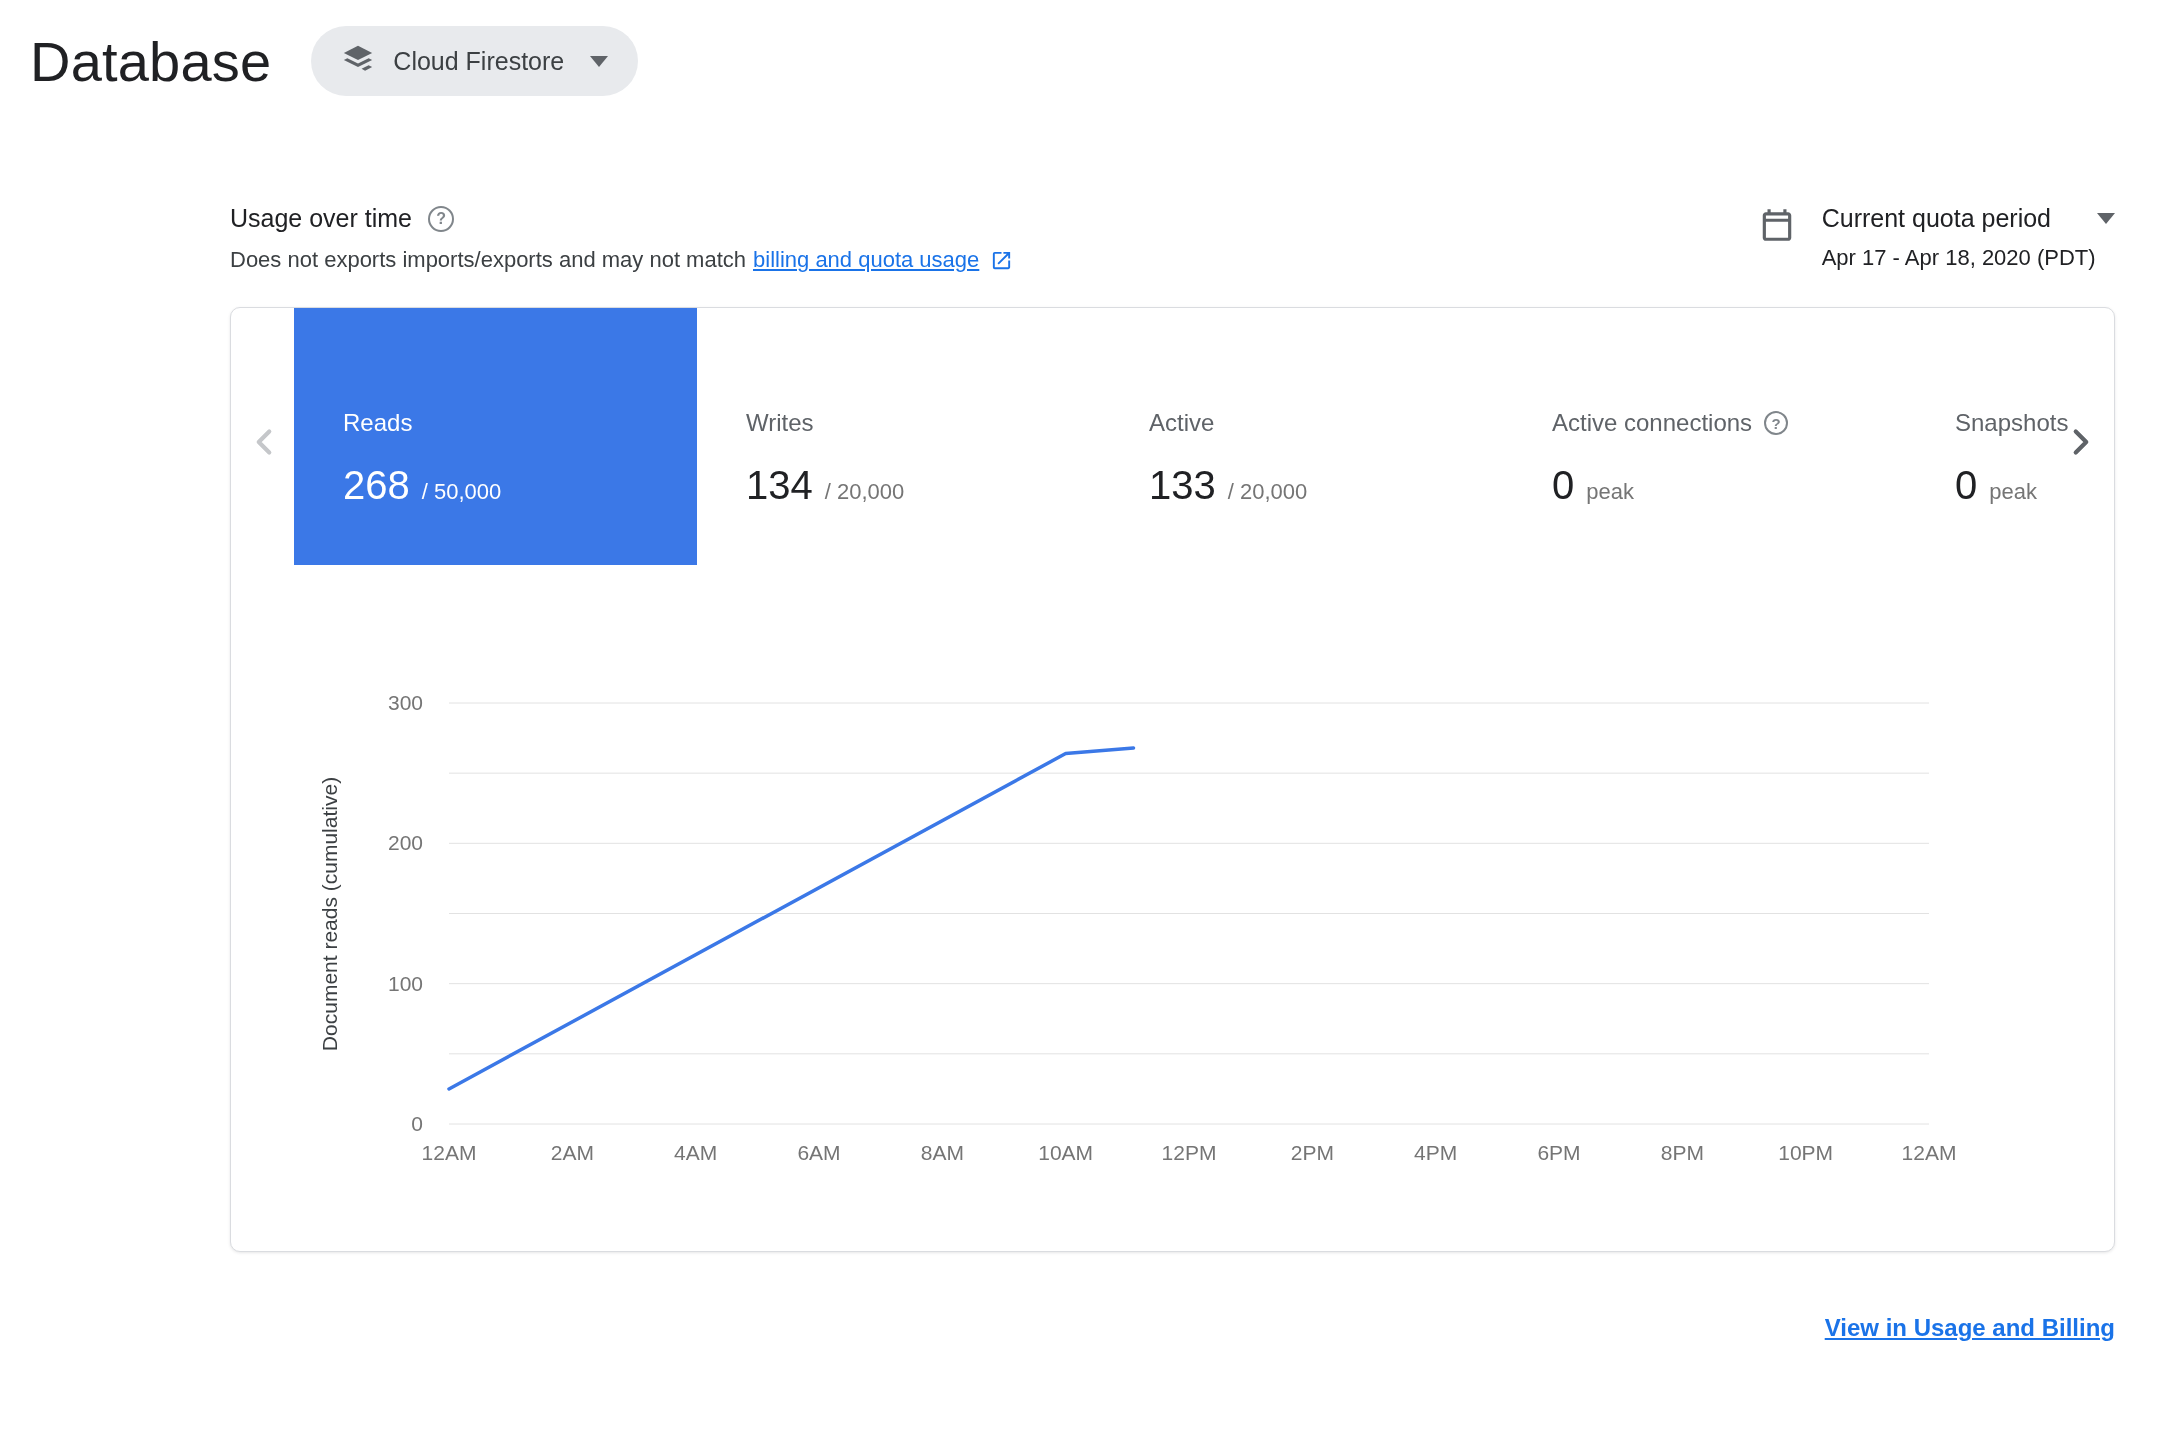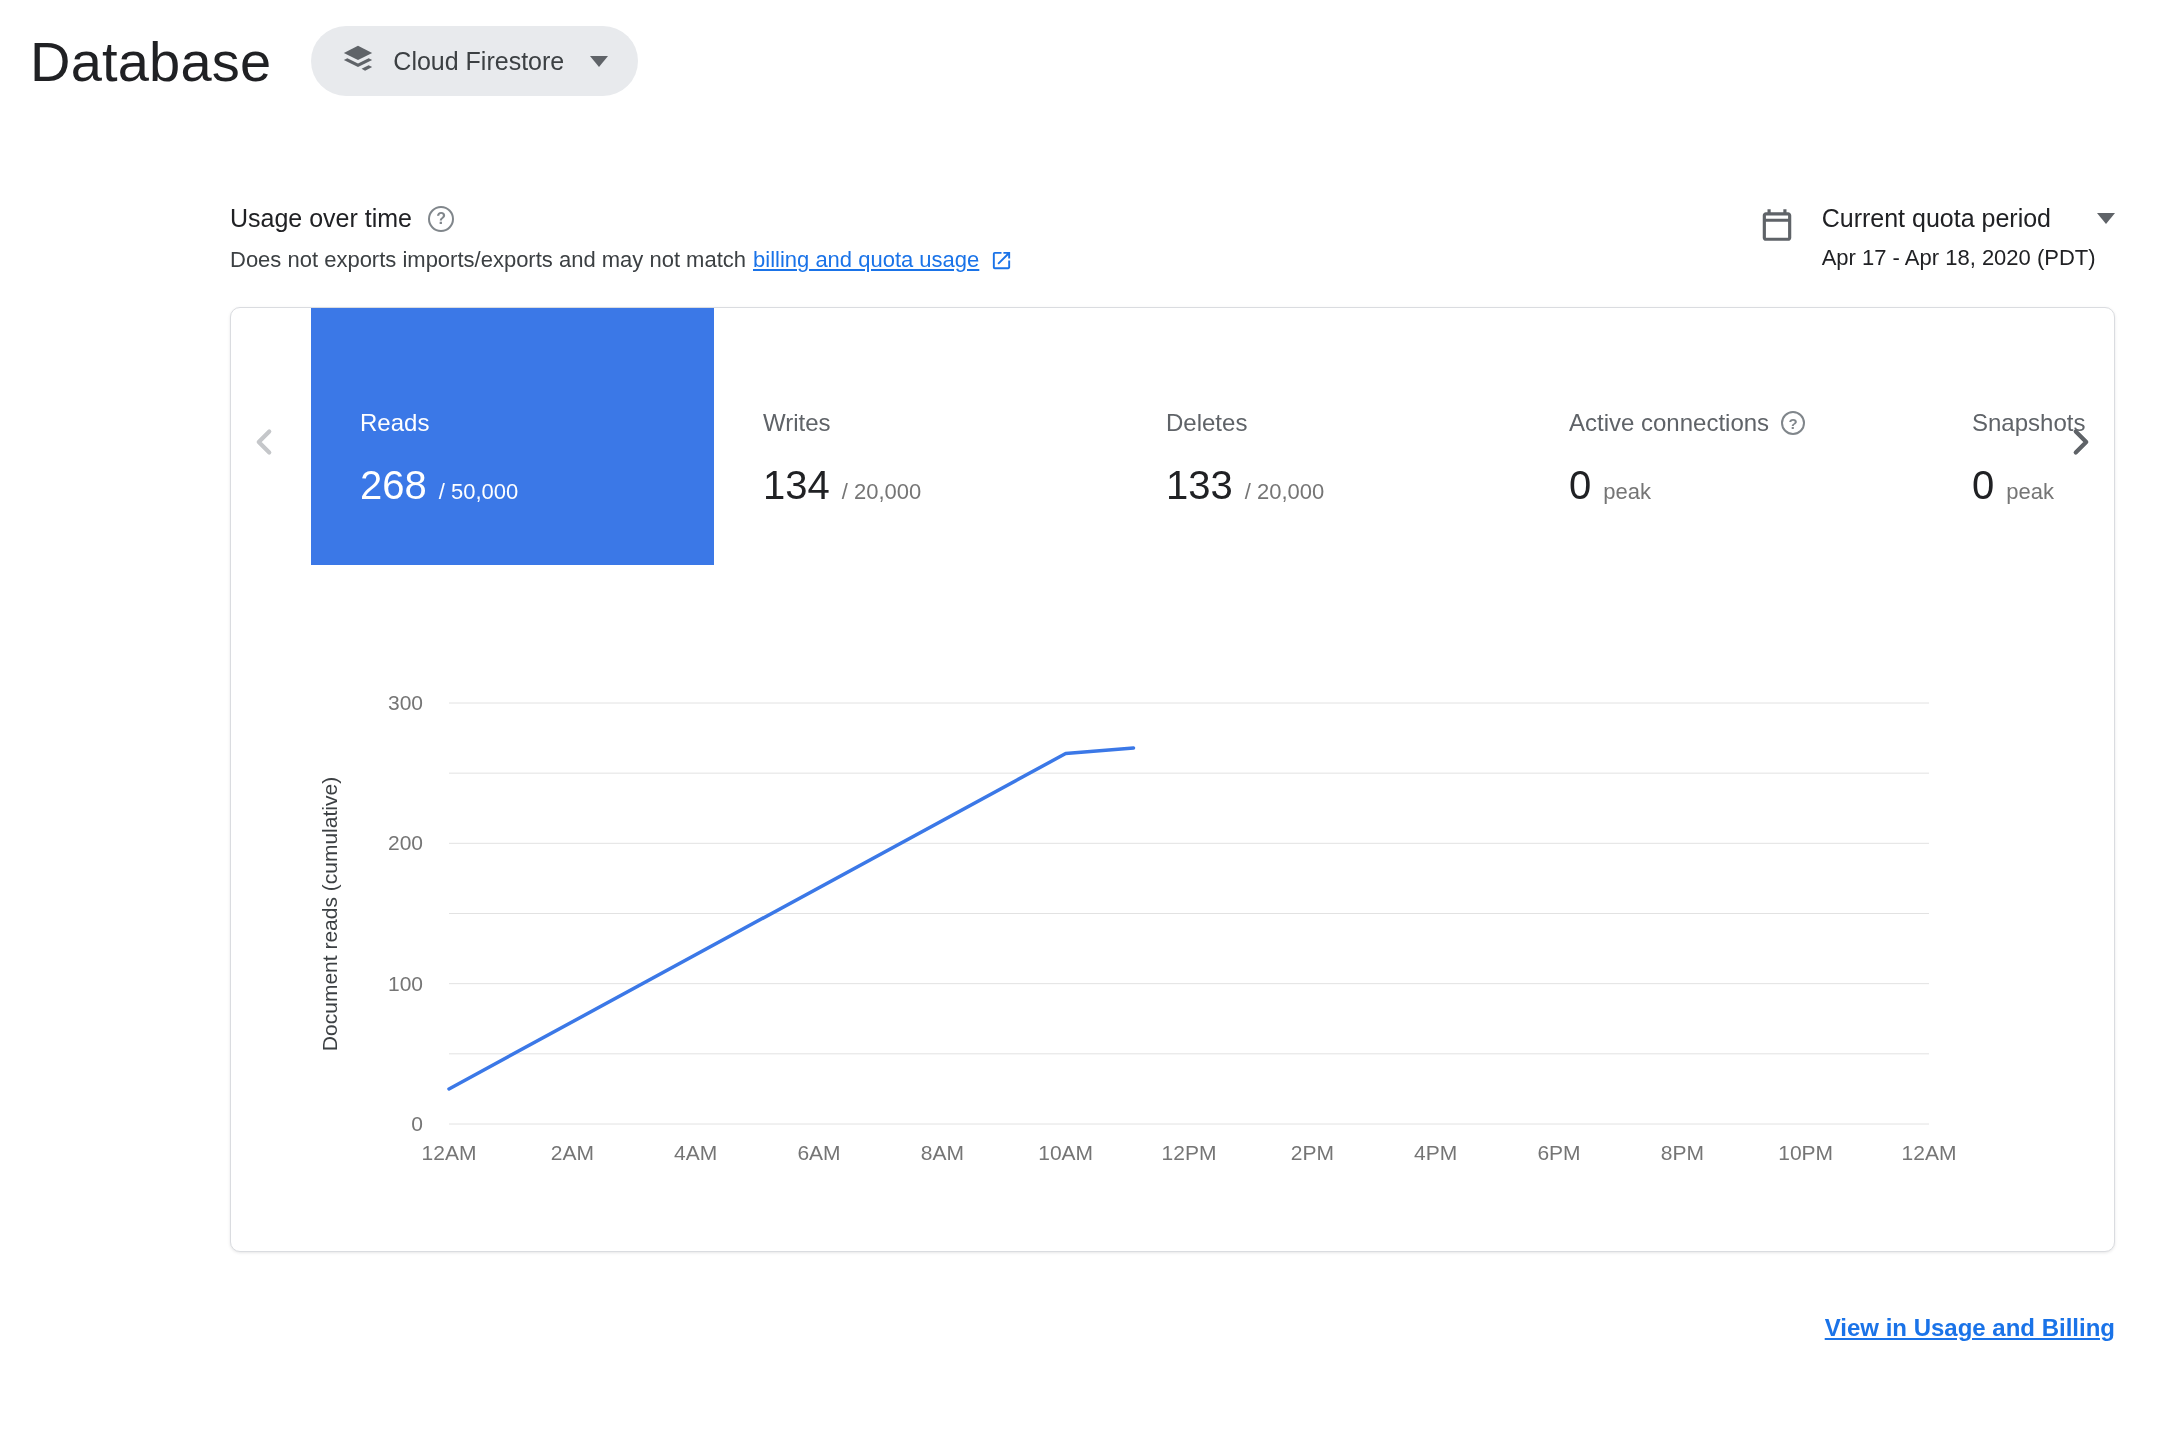--- a/index.html
+++ b/index.html
@@ -152,21 +152,21 @@
     height: 945px;
     background: #ffffff;
     border: 1px solid #dadce0;
     border-radius: 10px;
     box-shadow: 0 1px 3px rgba(60,64,67,0.13);
     overflow: hidden;
   }
 
   .metrics-row {
     display: flex;
-    margin-left: 80px;
+    margin-left: 63px;
     align-items: center;
   }
   .metric {
     width: 403px;
     min-width: 403px;
     height: 257px;
     padding: 44px 0 0 49px;
     background: transparent;
     border: none;
     text-align: left;
@@ -299,21 +299,21 @@
 
         <button class="metric">
           <div class="metric-name">Writes</div>
           <div class="metric-value-row">
             <span class="metric-value">134</span>
             <span class="metric-limit">/ 20,000</span>
           </div>
         </button>
 
         <button class="metric">
-          <div class="metric-name">Deletes</div>
+          <div class="metric-name">Active</div>
           <div class="metric-value-row">
             <span class="metric-value">133</span>
             <span class="metric-limit">/ 20,000</span>
           </div>
         </button>
 
         <button class="metric">
           <div class="metric-name">
             <span>Active connections</span>
             <span class="help-icon">?</span>

